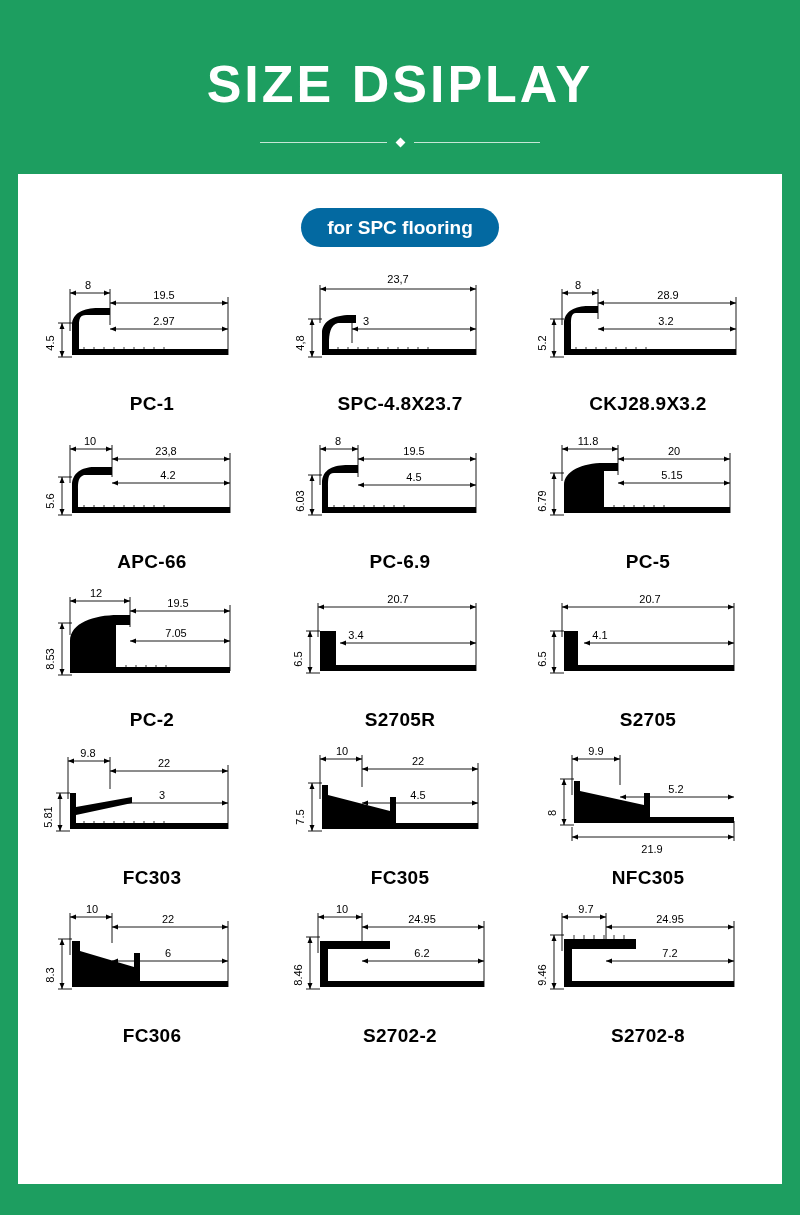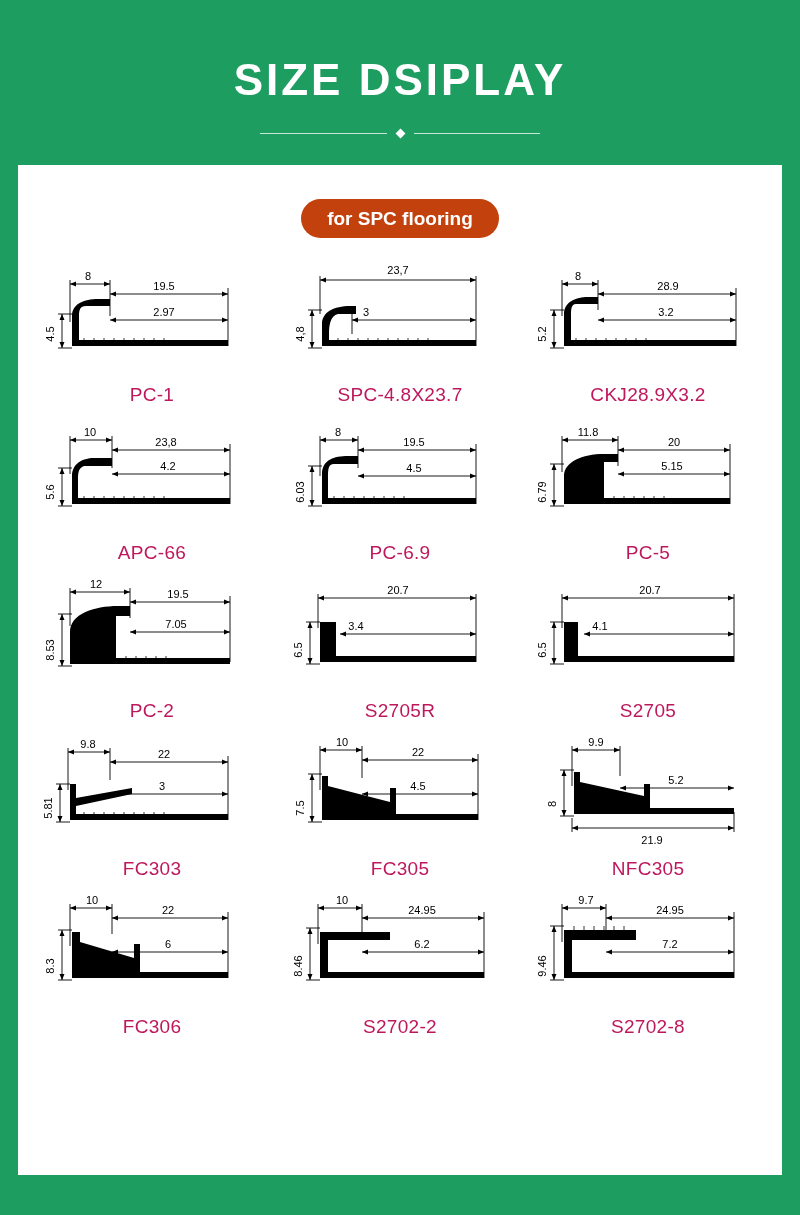--- a/index.html
+++ b/index.html
@@ -23,21 +23,21 @@
     overflow: hidden;
   }
 
   
   .header {
     padding-top: 56px;
     text-align: center;
   }
   .header-title {
     color: #ffffff;
-    font-size: 44px;
+    font-size: 52px;
     font-weight: bold;
     letter-spacing: 3px;
     line-height: 1.1;
     margin: 0;
   }
   .header-rule {
     margin: 26px auto 0 auto;
     width: 280px;
     display: flex;
     align-items: center;
@@ -66,21 +66,21 @@
     box-sizing: border-box;
   }
 
   .pill-wrap {
     text-align: center;
     margin-top: 8px;
     margin-bottom: 10px;
   }
   .pill {
     display: inline-block;
-    background: #c2410c;
+    background: #0369a1;
     color: #ffffff;
     font-size: 19px;
     font-weight: bold;
     border-radius: 22px;
     padding: 10px 26px;
     line-height: 1;
   }
 
   
   .grid {
@@ -99,23 +99,23 @@
     width: 240px;
     height: 128px;
     position: relative;
   }
   .draw svg {
     display: block;
     width: 240px;
     height: 128px;
   }
   .label {
-    color: #be185d;
+    color: #000000;
     font-size: 19px;
-    font-weight: normal;
+    font-weight: bold;
     margin-top: 2px;
     text-align: center;
     letter-spacing: 0.3px;
   }
 </style>
 </head>
 <body>
 
 <div class="page">
 

